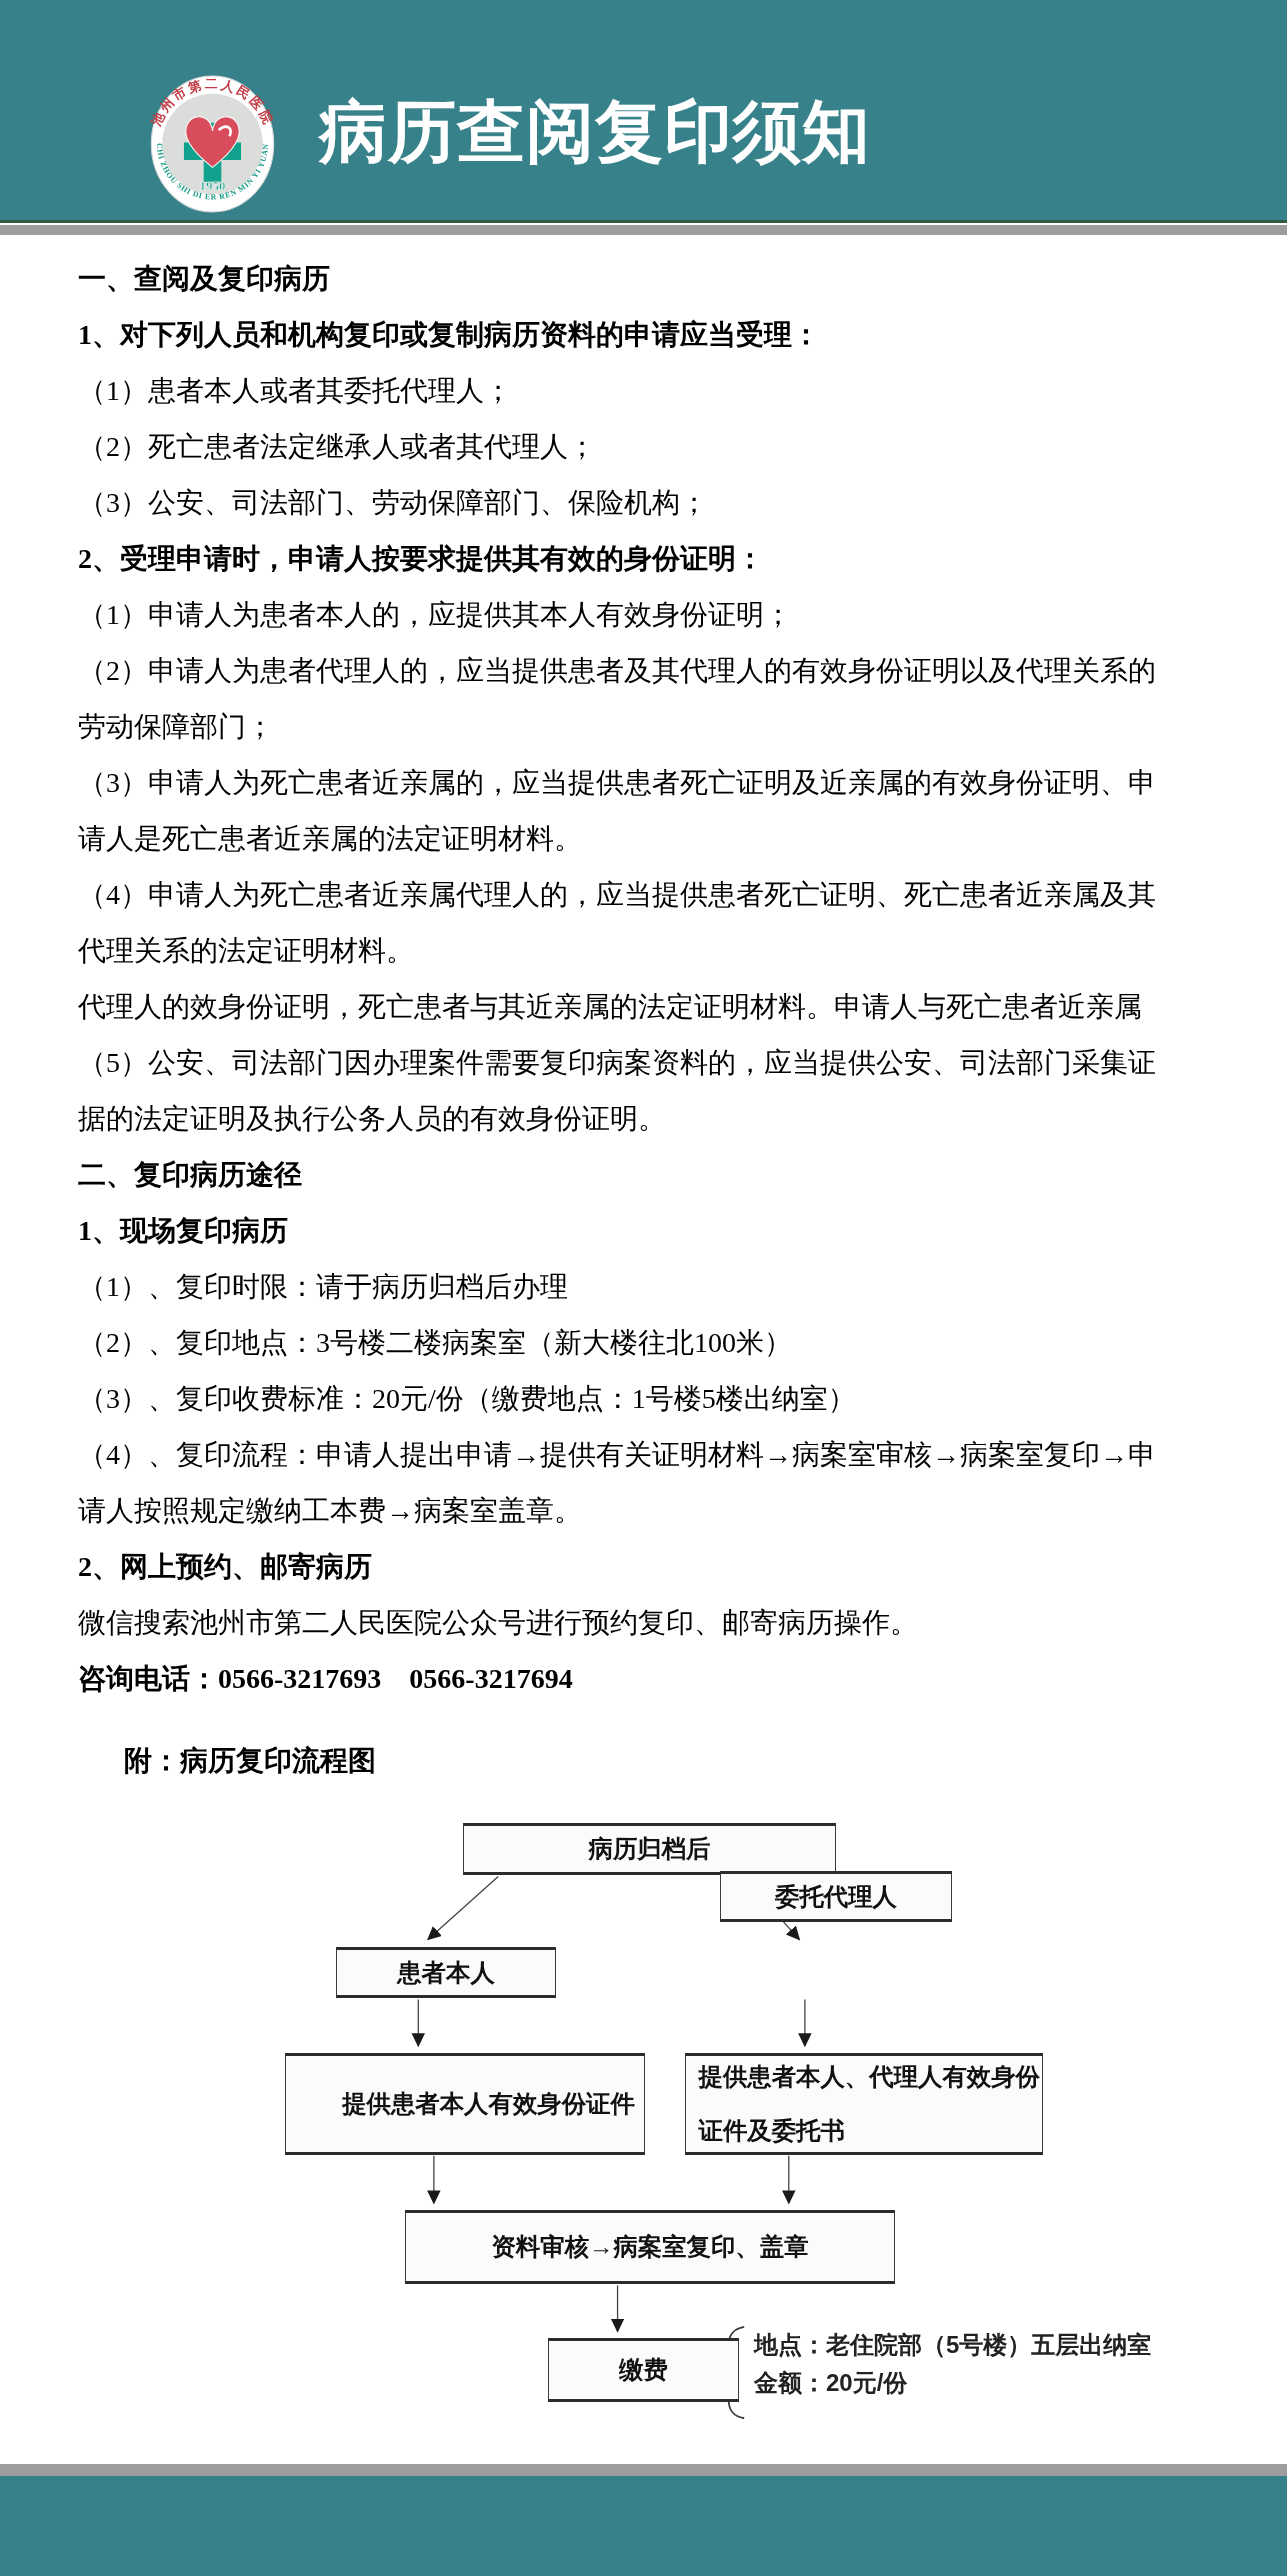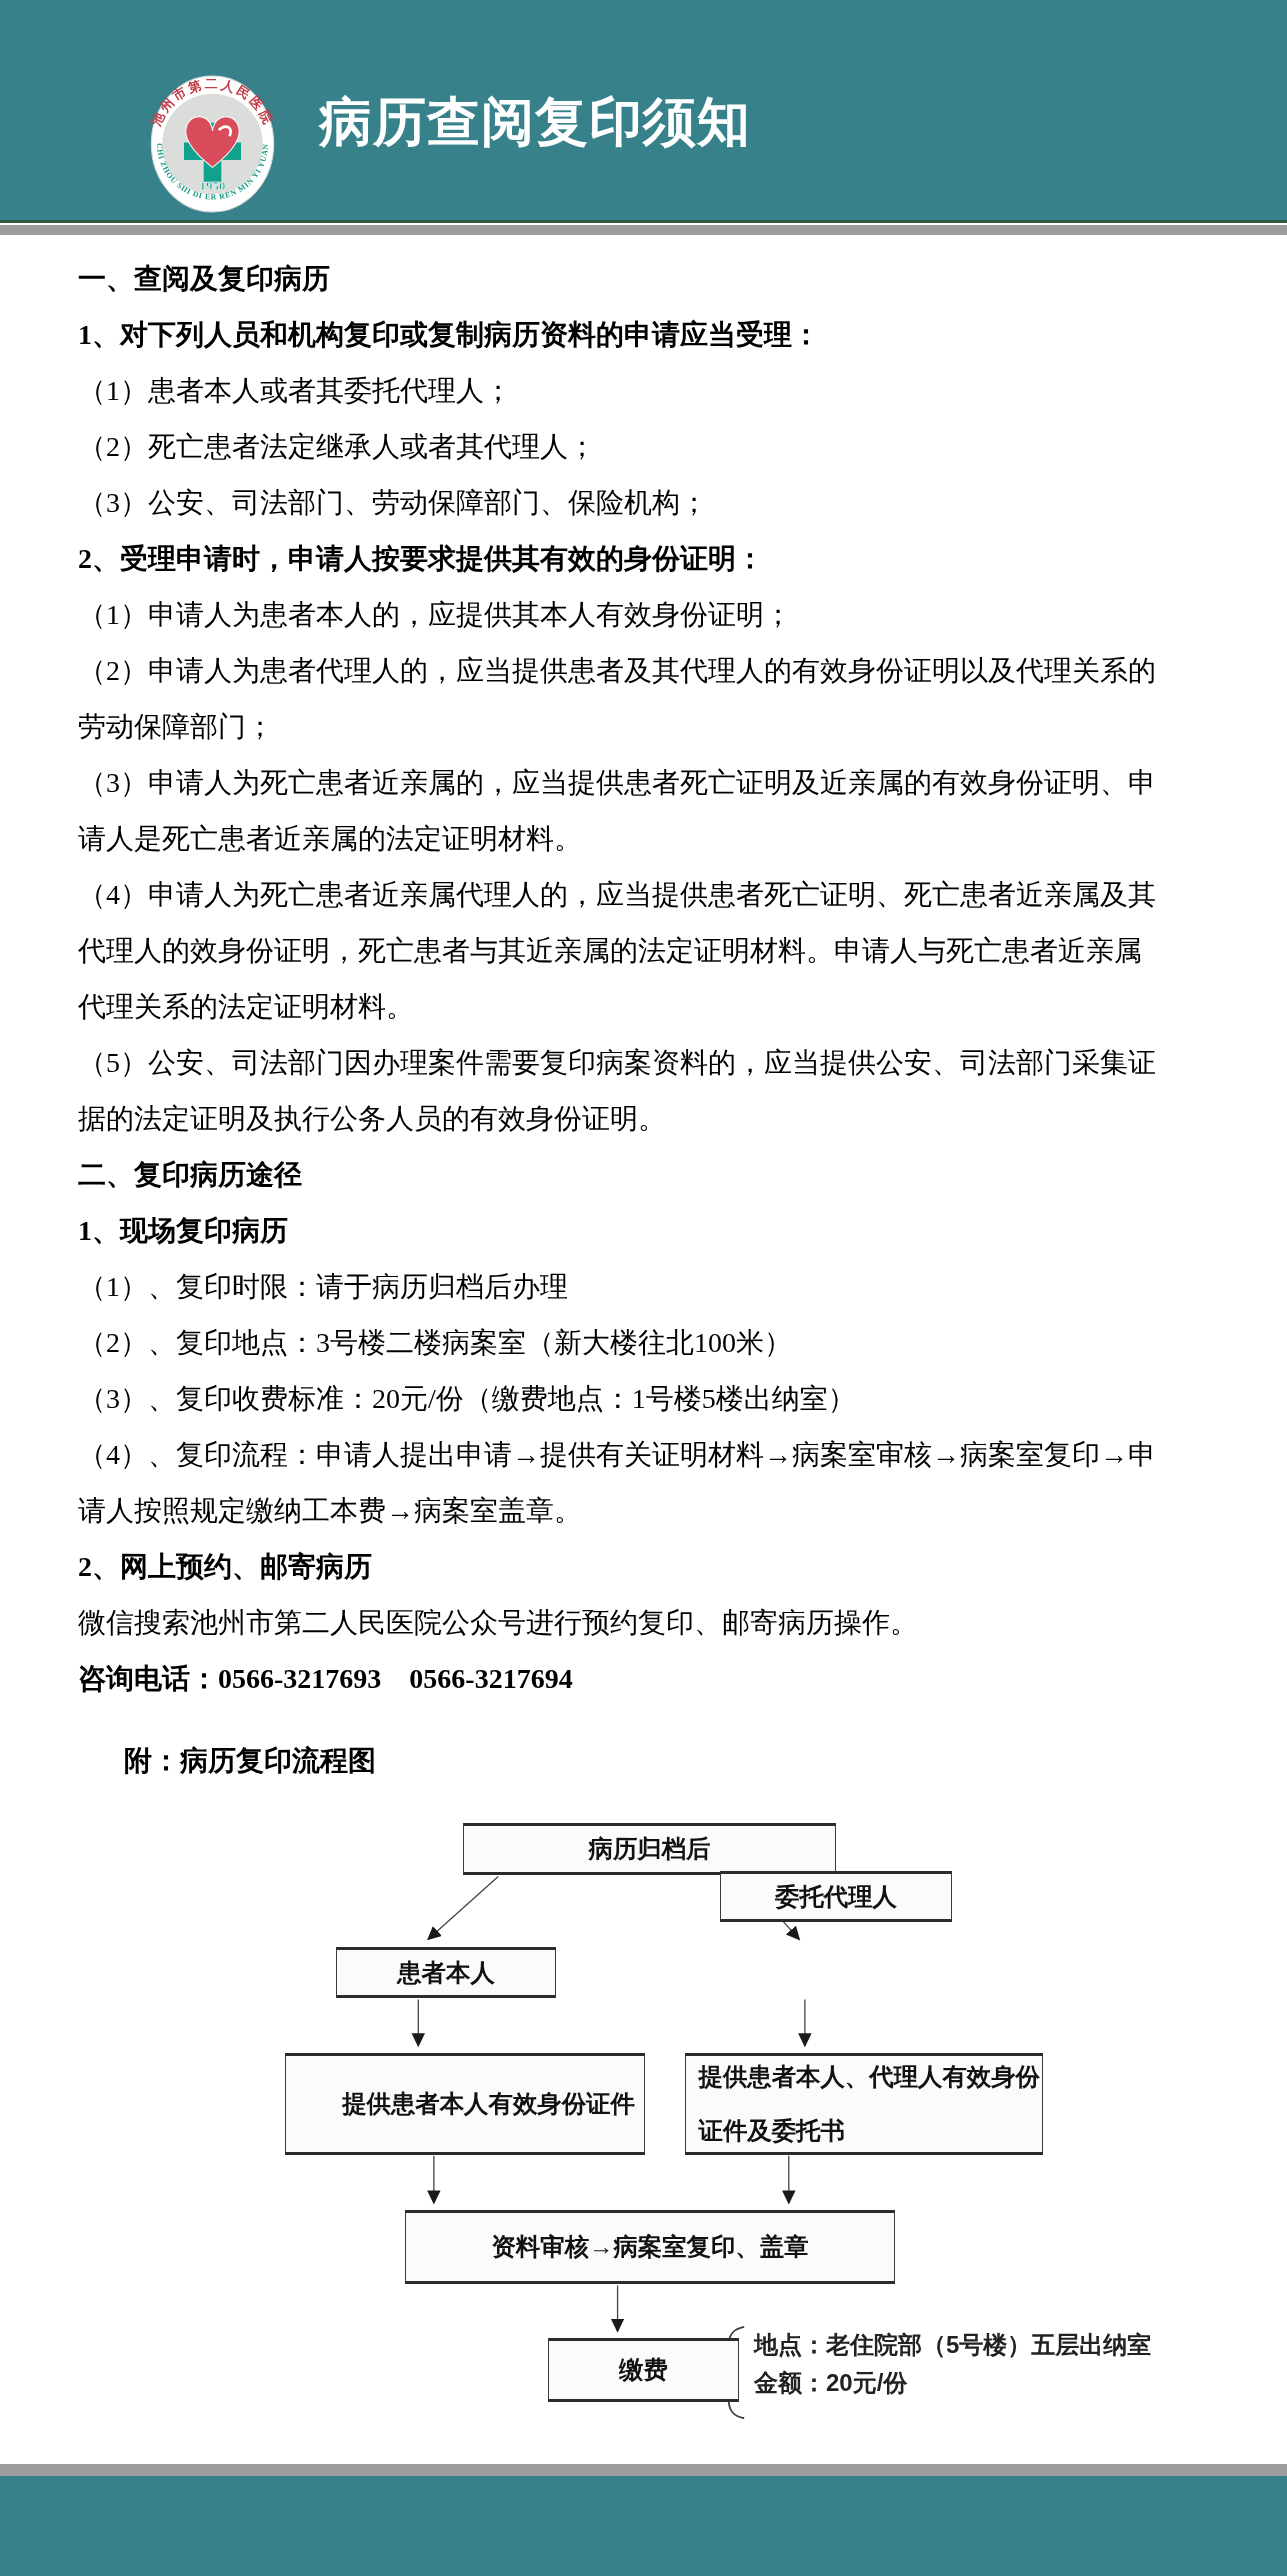--- a/index.html
+++ b/index.html
@@ -7,21 +7,21 @@
         font-family:"Liberation Serif","DejaVu Serif",serif;color:#000;}
 
   
   .header{position:absolute;left:0;top:0;width:1287px;height:220px;background:#37828A;}
   .strip-green{position:absolute;left:0;top:220px;width:1287px;height:2.6px;background:#2E5B41;}
   .strip-white{position:absolute;left:0;top:223px;width:1287px;height:2.1px;background:#ffffff;}
   .strip-gray{position:absolute;left:0;top:225px;width:1287px;height:10.4px;background:#9D9D9D;}
 
   .logo-svg{position:absolute;left:150px;top:75px;width:125px;height:138px;}
   .header-title{position:absolute;left:319px;top:87px;width:883px;height:104px;
-        font-size:53px;font-weight:bold;color:#ffffff;letter-spacing:1px;
+        font-size:68px;font-weight:bold;color:#ffffff;letter-spacing:1px;
         font-family:"DejaVu Serif","Liberation Serif",serif;white-space:nowrap;}
 
   
   .content{position:absolute;left:78px;top:251px;width:1132px;}
   .ln{height:56px;line-height:56px;font-size:28px;white-space:nowrap;}
   .ln.b{font-weight:bold;}
   .ln.fc-head{padding-left:46px;margin-top:26px;}
 
   
   .fc-svg{position:absolute;left:0;top:1807px;width:1287px;height:769px;}
@@ -84,22 +84,22 @@
     <div class="ln">（1）患者本人或者其委托代理人；</div>
     <div class="ln">（2）死亡患者法定继承人或者其代理人；</div>
     <div class="ln">（3）公安、司法部门、劳动保障部门、保险机构；</div>
     <div class="ln b">2、受理申请时，申请人按要求提供其有效的身份证明：</div>
     <div class="ln">（1）申请人为患者本人的，应提供其本人有效身份证明；</div>
     <div class="ln">（2）申请人为患者代理人的，应当提供患者及其代理人的有效身份证明以及代理关系的</div>
     <div class="ln">劳动保障部门；</div>
     <div class="ln">（3）申请人为死亡患者近亲属的，应当提供患者死亡证明及近亲属的有效身份证明、申</div>
     <div class="ln">请人是死亡患者近亲属的法定证明材料。</div>
     <div class="ln">（4）申请人为死亡患者近亲属代理人的，应当提供患者死亡证明、死亡患者近亲属及其</div>
+    <div class="ln">代理关系的法定证明材料。</div>
     <div class="ln">代理人的效身份证明，死亡患者与其近亲属的法定证明材料。申请人与死亡患者近亲属</div>
-    <div class="ln">代理关系的法定证明材料。</div>
     <div class="ln">（5）公安、司法部门因办理案件需要复印病案资料的，应当提供公安、司法部门采集证</div>
     <div class="ln">据的法定证明及执行公务人员的有效身份证明。</div>
     <div class="ln b">二、复印病历途径</div>
     <div class="ln b">1、现场复印病历</div>
     <div class="ln">（1）、复印时限：请于病历归档后办理</div>
     <div class="ln">（2）、复印地点：3号楼二楼病案室（新大楼往北100米）</div>
     <div class="ln">（3）、复印收费标准：20元/份（缴费地点：1号楼5楼出纳室）</div>
     <div class="ln">（4）、复印流程：申请人提出申请→提供有关证明材料→病案室审核→病案室复印→申</div>
     <div class="ln">请人按照规定缴纳工本费→病案室盖章。</div>
     <div class="ln b">2、网上预约、邮寄病历</div>

